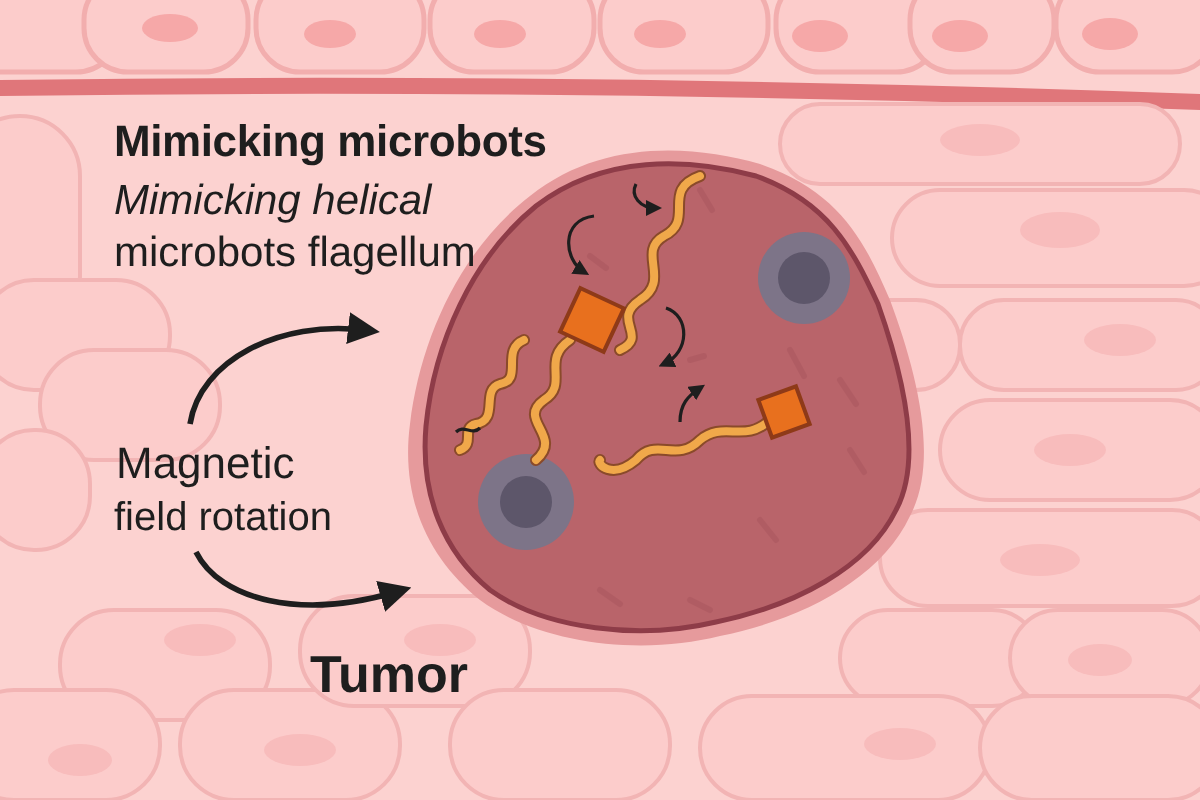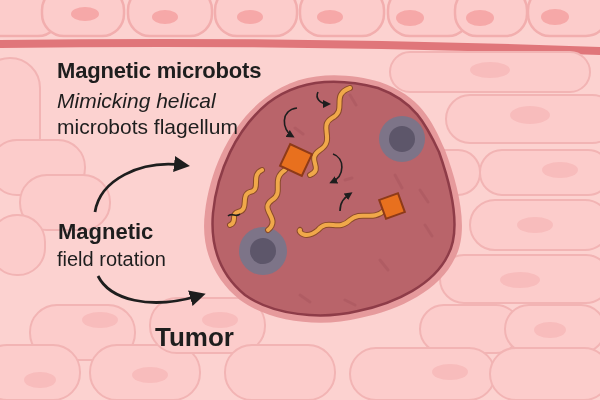--- a/index.html
+++ b/index.html
@@ -3,21 +3,21 @@
 <meta charset="utf-8">
 <style>
   html, body { margin: 0; padding: 0; }
   body { width: 600px; height: 400px; overflow: hidden; background: #fcd2d0; position: relative; font-family: "Liberation Sans", "DejaVu Sans", sans-serif; }
   #stage { position: absolute; left: 0; top: 0; width: 600px; height: 400px; }
   .label { position: absolute; color: #1e1e1e; white-space: nowrap; }
   .title { font-size: 22px; font-weight: bold; left: 57px; top: 58px; letter-spacing: -0.2px; }
   .subtitle { font-size: 21px; left: 57px; line-height: 27px; }
   .sub1 { top: 87px; font-style: italic; }
   .sub2 { top: 113px; }
-  .mag { font-size: 22px; font-weight: bold; left: 58px; top: 219px; }
+  .mag { font-size: 22px; font-weight: normal; left: 58px; top: 219px; }
   .field { font-size: 20px; left: 57px; top: 248px; text-align: right; }
   .tumor { font-size: 26px; font-weight: bold; left: 155px; top: 322px; }
 </style>
 </head>
 <body>
 
 <svg id="stage" width="600" height="400" viewBox="0 0 600 400" xmlns="http://www.w3.org/2000/svg">
   <defs>
     <marker id="ah" markerWidth="8" markerHeight="8" refX="5" refY="4" orient="auto" markerUnits="userSpaceOnUse">
       <path d="M0,0 L8,4 L0,8 z" fill="#1e1e1e"></path>
@@ -137,18 +137,18 @@
     <path d="M340,211 C340,202 344,198 350,194" marker-end="url(#ah)"></path>
     <path d="M228,216 C232,212 236,218 240,214"></path>
   </g>
 
   <g stroke="#1e1e1e" stroke-width="2.8" fill="none">
     <path d="M95,212 C100,180 140,160 182,165" marker-end="url(#ahBig)"></path>
     <path d="M98,276 C110,300 150,310 198,296" marker-end="url(#ahBig)"></path>
   </g>
 </svg>
 
-<div class="label title">Magnetic microbots</div>
+<div class="label title">Mimicking microbots</div>
 <div class="label subtitle sub1">Mimicking helical</div>
 <div class="label subtitle sub2">microbots flagellum</div>
 <div class="label mag">Magnetic</div>
 <div class="label field">field rotation</div>
 <div class="label tumor">Tumor</div>
 
 </body></html>

